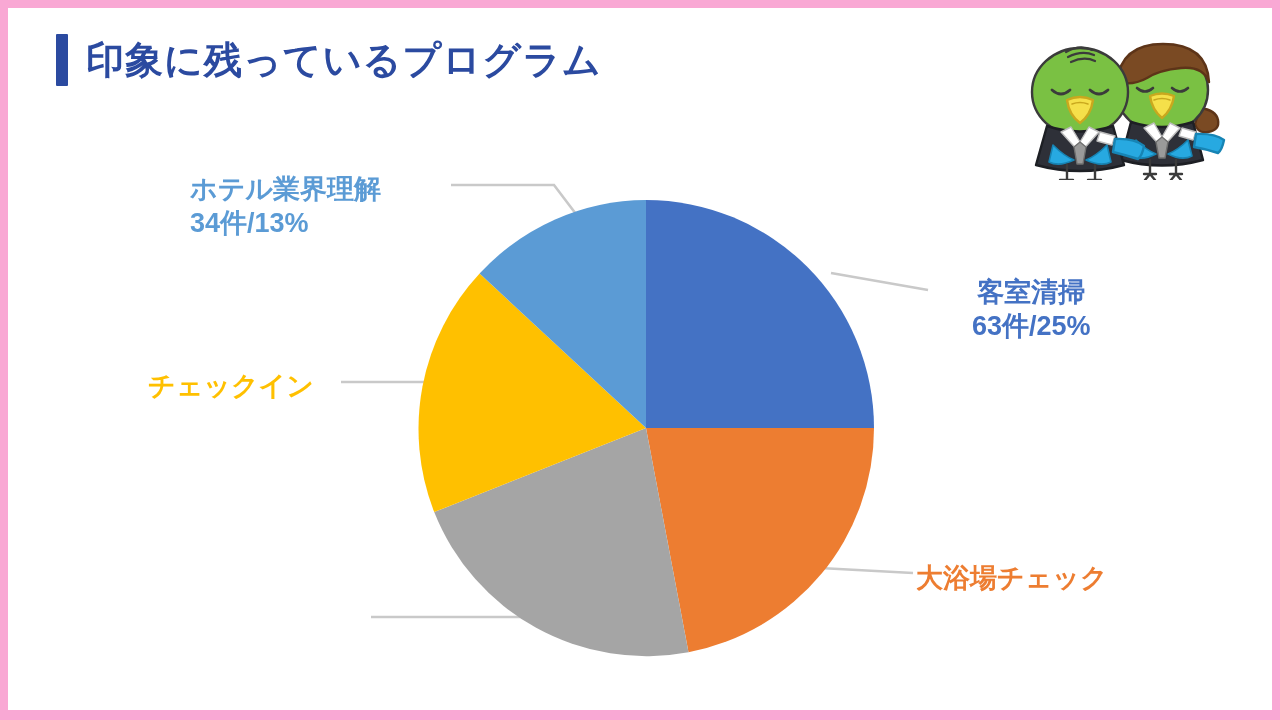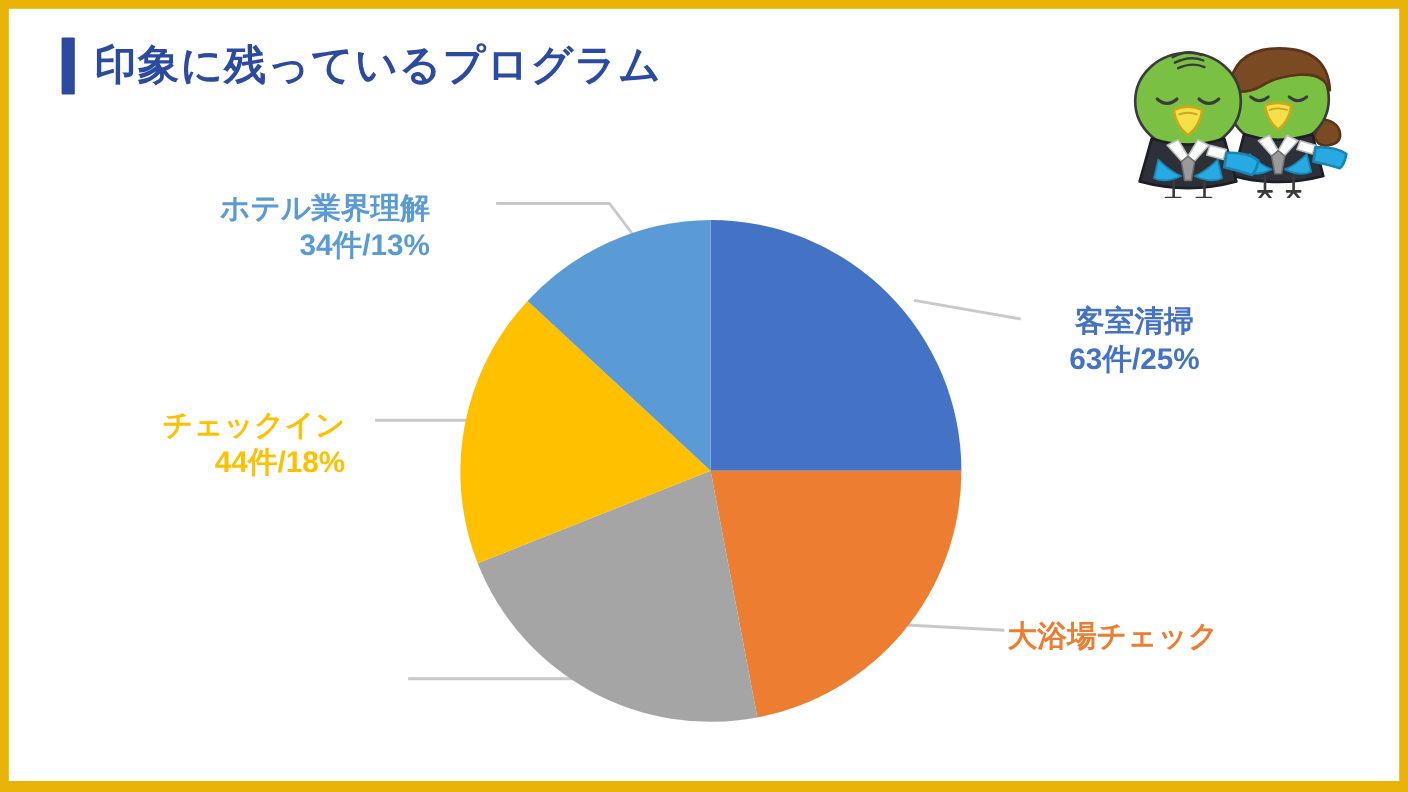--- a/index.html
+++ b/index.html
@@ -13,21 +13,21 @@
     height: 720px;
     overflow: hidden;
     font-family: "Liberation Sans", "DejaVu Sans", sans-serif;
   }
 
   
   .slide {
     position: relative;
     width: 1280px;
     height: 720px;
-    background: #eab308;           
+    background: #f9a8d4;           
     box-sizing: border-box;
   }
   .slide-inner {
     position: absolute;
     left: 8px;
     top: 8px;
     width: 1264px;
     height: 702px;
     background: #ffffff;
     overflow: hidden;
@@ -70,21 +70,21 @@
   .lbl {
     position: absolute;
     font-size: 27px;
     font-weight: bold;
     line-height: 1.25;
     white-space: nowrap;
   }
   .lbl .l1 { display: block; }
   .lbl .l2 { display: block; }
 
-  .lbl-hotel      { left: 192px;  top: 165px; text-align: right; color: #5B9BD5; }
+  .lbl-hotel      { left: 182px;  top: 165px; text-align: left; color: #5B9BD5; }
   .lbl-checkin    { left: 140px;  top: 362px; text-align: right; color: #FFC000; }
   .lbl-inspection { left: 110px;  top: 592px; text-align: center; color: #A5A5A5; }
   .lbl-room       { left: 940px;  top: 268px; text-align: center; color: #4472C4; margin-left: 24px; }
   .lbl-bath       { left: 908px;  top: 554px; text-align: left; color: #ED7D31; }
 
   
   .mascots {
     position: absolute;
     right: 42px;
     top: 14px;
@@ -197,21 +197,20 @@
       </svg>
     </div>
 
     <div class="lbl lbl-hotel">
       <span class="l1">ホテル業界理解</span>
       <span class="l2">34件/13%</span>
     </div>
 
     <div class="lbl lbl-checkin">
       <span class="l1">チェックイン</span>
-      <span class="l2">44件/18%</span>
     </div>
 
     <div class="lbl lbl-inspection">
     </div>
 
     <div class="lbl lbl-room">
       <span class="l1">客室清掃</span>
       <span class="l2">63件/25%</span>
     </div>
 

